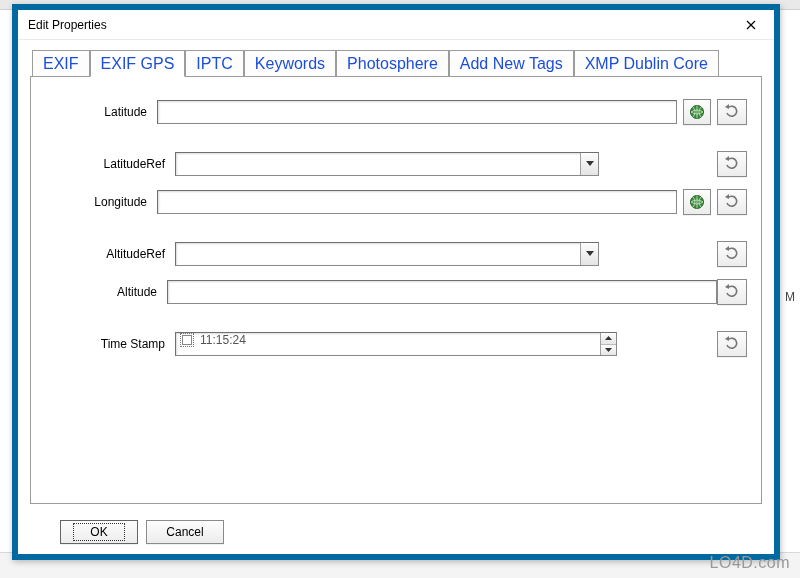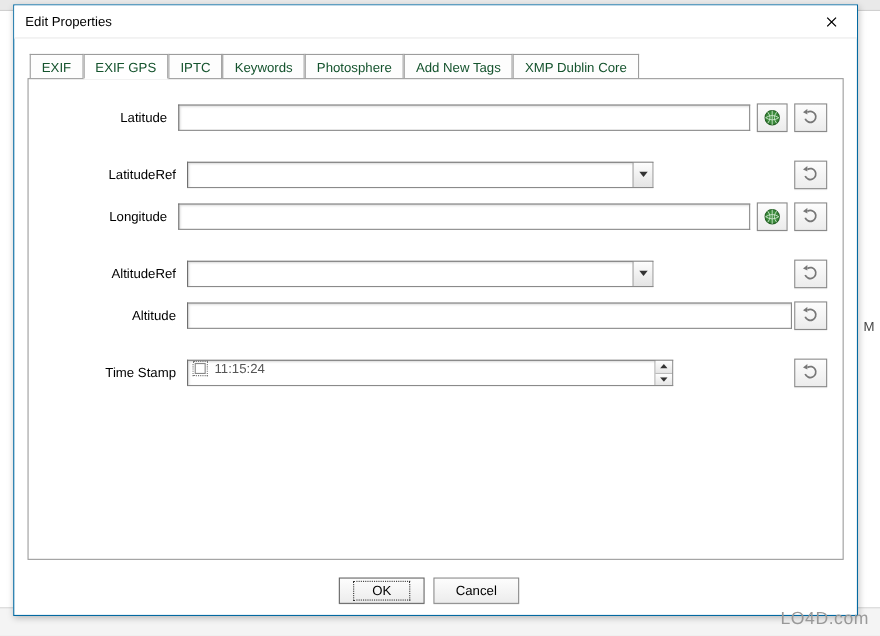--- a/index.html
+++ b/index.html
@@ -28,21 +28,21 @@
     position:absolute; right:5px; top:290px;
     color:#444; font-size:12px;
   }
 
   
   .dlg {
     position: absolute;
     left: 12px; top: 4px;
     width: 768px; height: 556px;
     background: #fff;
-    border: 1px solid #0369a1;
+    border: 6px solid #0369a1;
     box-shadow: 1px 2px 6px rgba(0,0,0,0.25);
     display: flex; flex-direction: column;
   }
   .titlebar {
     height: 30px;
     display: flex; align-items: center;
     padding: 0 6px 0 10px;
     background: #fff;
     border-bottom: 1px solid #eaeaea;
   }
@@ -65,25 +65,25 @@
     padding-left: 2px;
     position:relative;
     height: 24px;
   }
   .tab {
     padding: 4px 10px 3px 10px;
     border: 1px solid #9c9c9c;
     border-bottom: none;
     background: #fdfdfd;
     margin-right: 0px;
-    font-size: 12px;
+    font-size: 16px;
     cursor: default;
     position:relative;
     top: 0px;
-    color:#14532d;
+    color:#1d4ed8;
   }
   .tab + .tab { border-left: 1px solid #9c9c9c; }
   .tab.active {
     background: #fff;
     top: 1px;
     border-bottom: 1px solid #fff;
     z-index: 2;
   }
   .tab-panel {
     border: 1px solid #9c9c9c;
@@ -169,23 +169,24 @@
   }
   .spinbox .spinbtns div {
     flex:1; background:linear-gradient(#fdfdfd,#e6e6e6);
     display:flex; align-items:center; justify-content:center;
   }
   .spinbox .spinbtns div + div { border-top:1px solid #bbb; }
   .spinbox .spinbtns svg { width:7px; height:4px; }
 
   
   .dlg-buttons {
-    display:flex; justify-content:center;
+    display:flex; justify-content:flex-start;
     gap: 8px;
     padding: 8px 12px 10px 0;
+    margin-left: 42px;
   }
   .okbtn, .cancelbtn {
     width: 78px; height:24px;
     font-size:12px;
   }
   .okbtn {
     border:1px solid #646464;
   }
   .okbtn .focus-ring {
     border:1px dotted #333;

